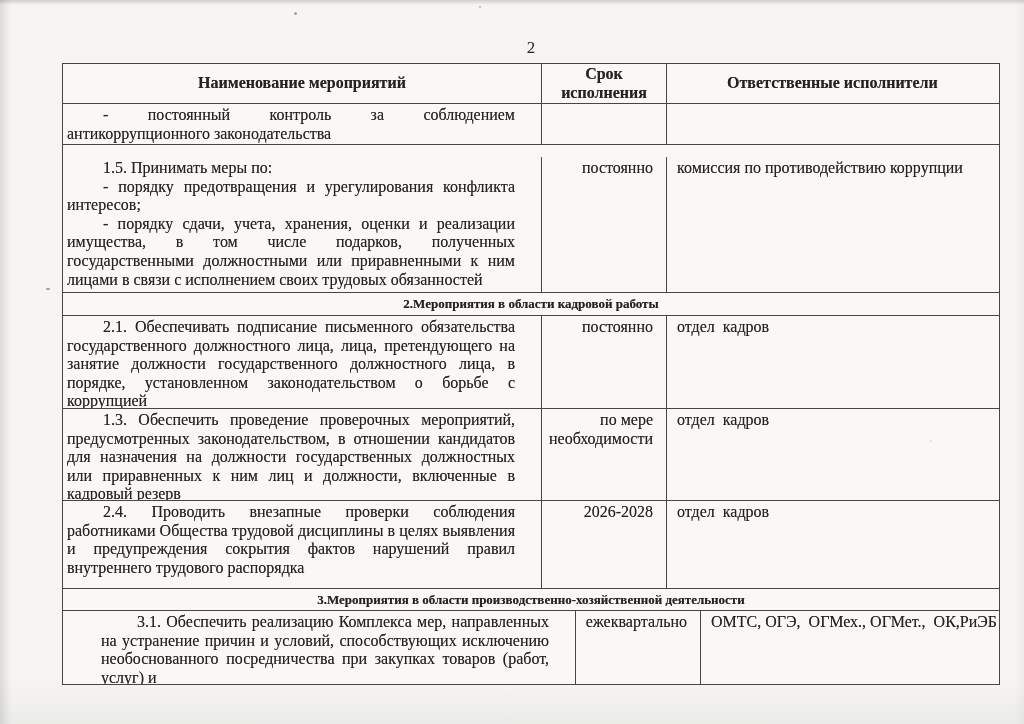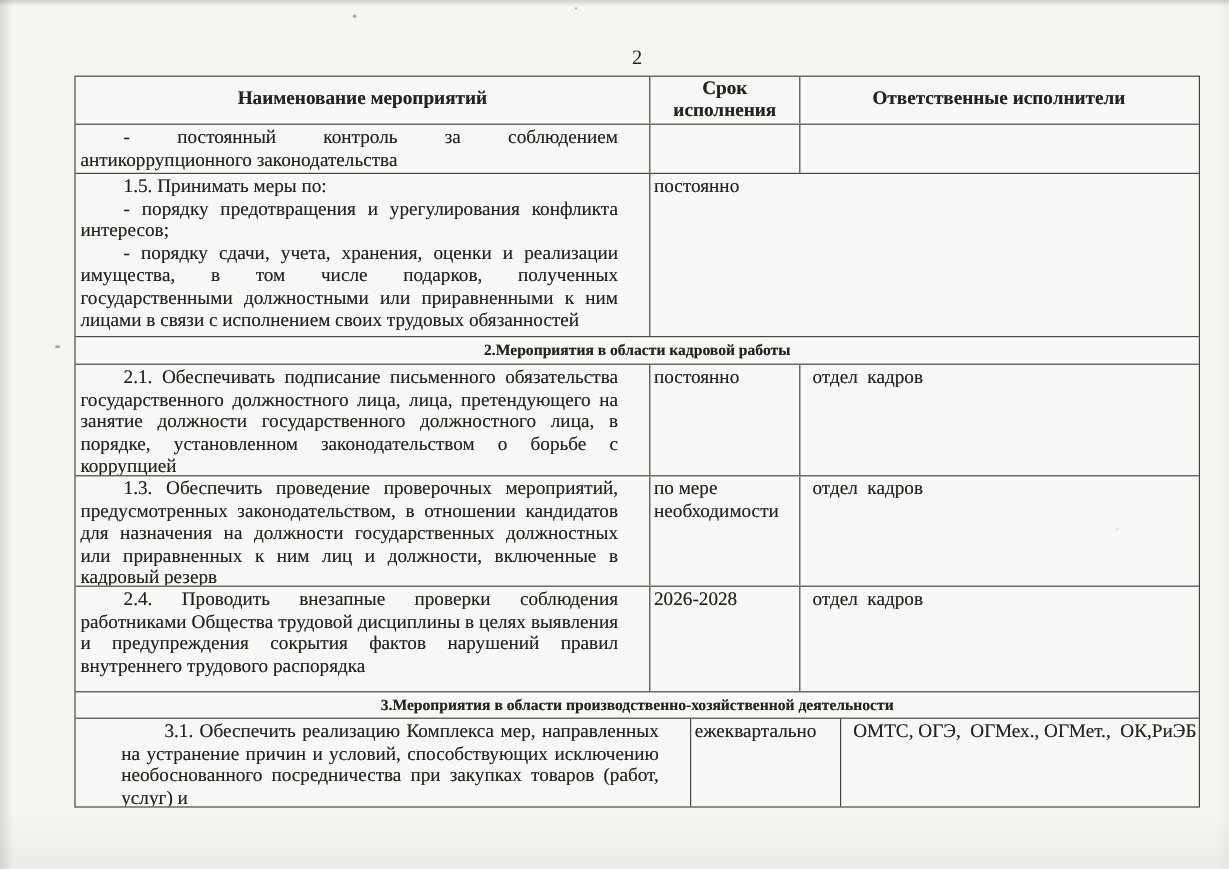--- a/index.html
+++ b/index.html
@@ -56,36 +56,36 @@
     text-align:center;font-weight:bold;
     padding:0 6px;
   }
   .name-cell{
     padding:2px 26px 0 4px;
     text-align:justify;
   }
   .name-cell .para{text-indent:36px;}
   .term-cell{
     padding:2px 13px 0 3px;
-    text-align:left;
+    text-align:right;
   }
   .resp-cell{
     padding:2px 8px 0 10px;
     white-space:pre-wrap;
   }
   .section-row{
     display:block;
     border-bottom:1.4px solid var(--line);
     text-align:center;font-weight:bold;
     font-size:13px;line-height:21px;
     overflow:hidden;
   }
   
   .rh-control{height:41px;}
-  .rh-15{height:136px;}
+  .rh-15{height:136px;margin-top:12px;}
   .rh-sec2{height:23px;}
   .rh-21{height:93px;}
   .rh-23{height:92px;}
   .rh-24{height:88px;}
   .rh-sec3{height:22px;}
   .rh-31{height:73px;margin-left:34px;}
   .speck{position:absolute;background:#6f6c66;border-radius:50%;opacity:.6;}
   .speck.s1{left:294px;top:12px;width:3px;height:3px;}
   .speck.s2{left:46px;top:288px;width:4px;height:2px;border-radius:1px;}
   .speck.s3{left:479px;top:6px;width:2px;height:2px;opacity:.45;}
@@ -118,20 +118,21 @@
       <div class="cell resp-cell"></div>
     </div>
 
     <div class="t-row rh-15">
       <div class="cell name-cell">
         <div class="para">1.5. Принимать меры по:</div>
         <div class="para">- порядку предотвращения и урегулирования конфликта интересов;</div>
         <div class="para">- порядку сдачи, учета, хранения, оценки и реализации имущества, в том числе подарков, полученных государственными должностными или приравненными к ним лицами в связи с исполнением своих трудовых обязанностей</div>
       </div>
       <div class="cell term-cell">постоянно</div>
+      <div class="cell resp-cell">комиссия по противодействию коррупции</div>
     </div>
 
     <div class="section-row rh-sec2">2.Мероприятия в области кадровой работы</div>
 
     <div class="t-row rh-21">
       <div class="cell name-cell">
         <div class="para">2.1. Обеспечивать подписание письменного обязательства государственного должностного лица, лица, претендующего на занятие должности государственного должностного лица, в порядке, установленном законодательством о борьбе с коррупцией</div>
       </div>
       <div class="cell term-cell">постоянно</div>
       <div class="cell resp-cell">отдел  кадров</div>

